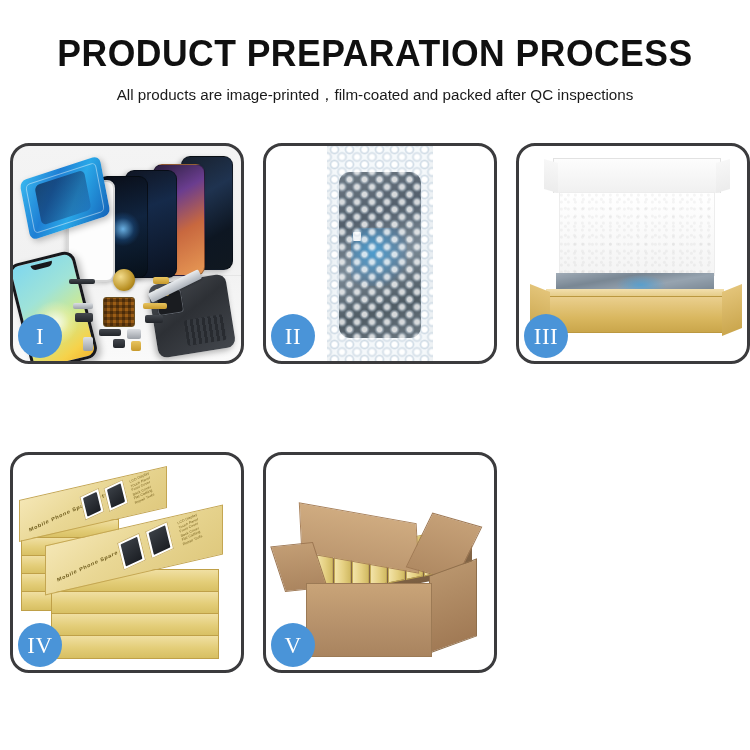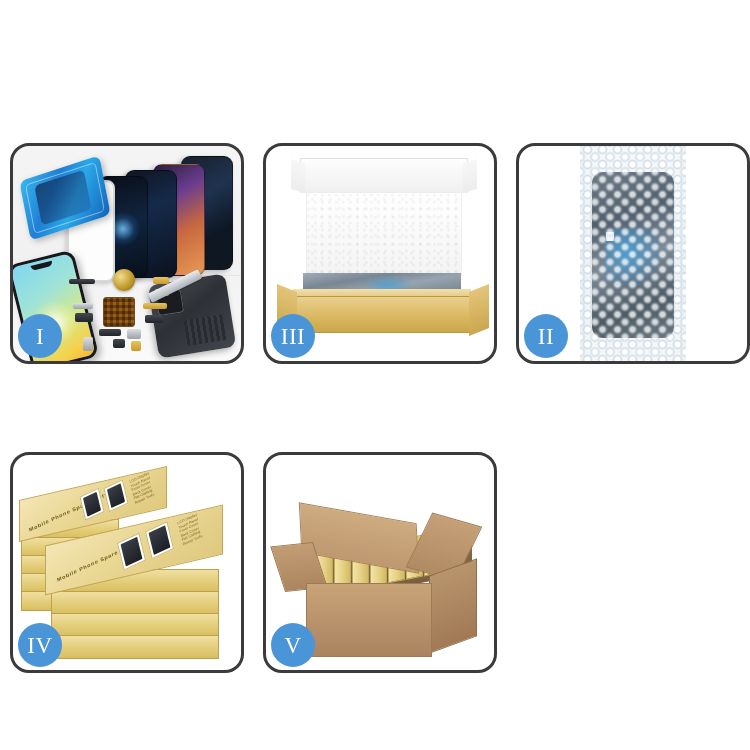--- a/index.html
+++ b/index.html
@@ -352,20 +352,24 @@
     position:absolute;left:14px;top:18px;width:200px;height:160px;
     border:2px solid rgba(235,240,243,.55);border-radius:6px;
     transform:rotate(-2deg);pointer-events:none;
   }
 </style>
 </head>
 <body>
 
 <div class="page">
 
+  <div class="header">
+    <h1 class="title">PRODUCT PREPARATION PROCESS</h1>
+    <p class="subtitle">All products are image-printed，film-coated and packed after QC inspections</p>
+  </div>
 
   <div class="grid">
 
     <div class="panel p1">
       <div class="panel-media">
         <div class="floorline"></div>
 
         <div class="lcd-fan">
           <div class="lcd f1"></div>
           <div class="lcd f2"></div>
@@ -392,43 +396,43 @@
           <div class="pt dark" style="left:76px;top:42px;width:18px;height:8px;"></div>
           <div class="pt silver" style="left:14px;top:64px;width:10px;height:14px;"></div>
           <div class="pt dark" style="left:44px;top:66px;width:12px;height:9px;"></div>
           <div class="pt gold" style="left:62px;top:68px;width:10px;height:10px;"></div>
           <div class="tweezers"></div>
         </div>
       </div>
       <div class="badge">I</div>
     </div>
 
-    <div class="panel p3">
-      <div class="panel-media">
-        <div class="box3-lid"></div>
-        <div class="box3-foam"></div>
-        <div class="box3-contents"></div>
-        <div class="box3-front-edge"></div>
-        <div class="box3-body"></div>
-      </div>
-      <div class="badge">III</div>
-    </div>
-
     <div class="panel p2">
       <div class="panel-media">
         <div class="wrapsheet">
           <div class="bubbles"></div>
         </div>
         <div class="wrapped-item">
           <div class="blue-blob"></div>
           <div class="tag"></div>
         </div>
         <div class="bubbles2"></div>
       </div>
       <div class="badge">II</div>
+    </div>
+
+    <div class="panel p3">
+      <div class="panel-media">
+        <div class="box3-lid"></div>
+        <div class="box3-foam"></div>
+        <div class="box3-contents"></div>
+        <div class="box3-front-edge"></div>
+        <div class="box3-body"></div>
+      </div>
+      <div class="badge">III</div>
     </div>
 
     <div class="panel p4">
       <div class="panel-media">
         <div class="stack">
 
           <div class="sb" style="left:6px;top:44px;width:96px;height:18px;"></div>
           <div class="sb" style="left:6px;top:62px;width:96px;height:18px;"></div>
           <div class="sb" style="left:6px;top:80px;width:96px;height:18px;"></div>
           <div class="sb" style="left:6px;top:98px;width:96px;height:18px;"></div>

